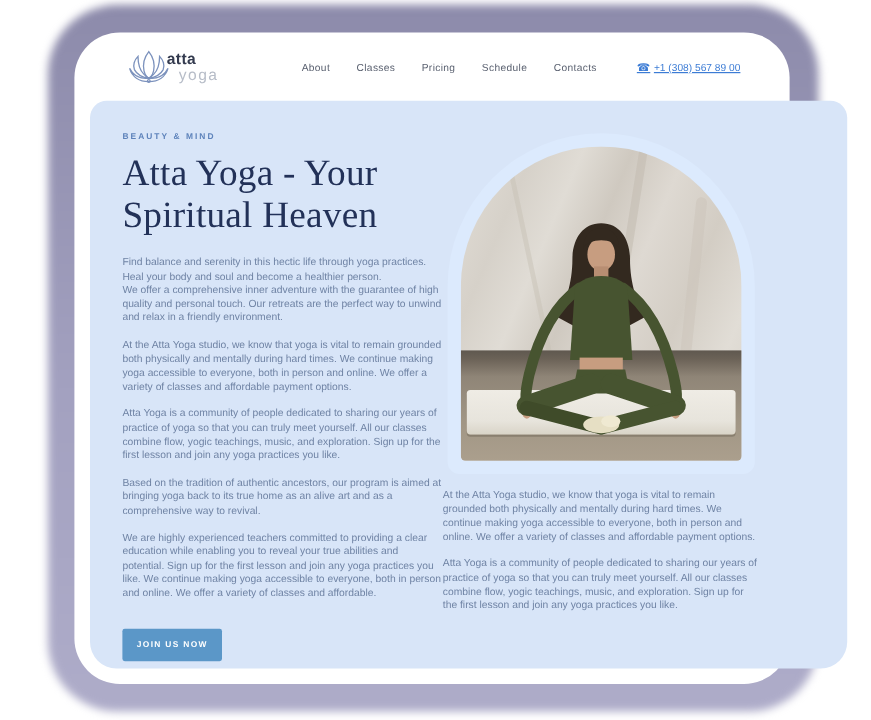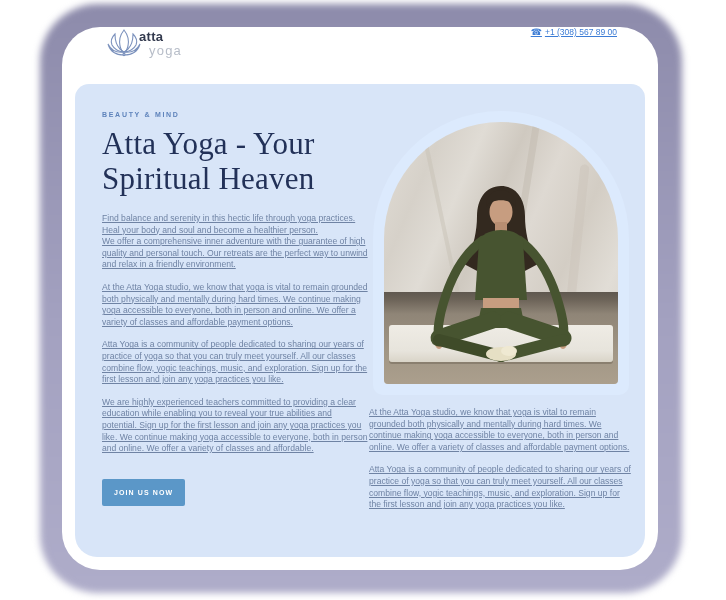--- a/index.html
+++ b/index.html
@@ -11,42 +11,42 @@
   .frame { position:absolute; left:40px; top:4px; width:642px; height:589px;
            border-radius:58px; background:linear-gradient(180deg,#8d8bab 0%,#a3a1c0 55%,#aeacc9 100%);
            filter:blur(3.5px); }
 
   
   .card { position:absolute; left:62px; top:27px; width:596px; height:543px;
           background:#ffffff; border-radius:38px; }
 
   
   .header { position:absolute; left:0; top:0; width:100%; height:57px;
-            display:flex; align-items:flex-start; justify-content:space-between;
+            display:flex; align-items:center; justify-content:space-between;
             padding:0 41px 0 43px; }
   .logo { display:flex; align-items:center; gap:2px; cursor:pointer; }
   .logo-text { display:flex; flex-direction:column; line-height:1; margin-left:-6px; }
   .logo-name { font-size:13px; font-weight:bold; color:#333a4e; letter-spacing:.3px; }
   .logo-sub  { font-size:13px; color:#b7bdc8; letter-spacing:1.2px; margin:1px 0 0 10px; }
   .nav { display:flex; gap:22px; margin-left:36px; }
   .nav-item { font-size:8.5px; color:#5a6170; letter-spacing:.3px; cursor:pointer; }
   .phone { font-size:8.5px; color:#3c7cd5; text-decoration:underline; cursor:pointer;
            display:flex; align-items:center; gap:3px; white-space:nowrap; }
   .phone-glyph { font-size:9px; text-decoration:none; }
 
   
-  .panel { position:absolute; left:13px; top:57px; width:570px; height:473px;
+  .panel { position:absolute; left:13px; top:57px; width:631px; height:473px;
            background:#d8e5f8; border-radius:14px 14px 22px 22px; }
 
   .left-col { position:absolute; left:27px; top:27px; width:266px; }
   .eyebrow { font-size:7px; font-weight:bold; letter-spacing:1.7px; color:#5e83bb; }
   h1.title { margin-top:8px; font-family:"Liberation Serif", serif; font-weight:400;
              font-size:31px; line-height:35px; color:#223158; letter-spacing:.2px; }
   .para { margin-top:11px; font-size:8.6px; line-height:11.6px; color:#6f83a4;
-          white-space:pre-line;text-decoration:underline; }
+          white-space:pre-line; }
   .para.first { margin-top:17px; }
   .cta { margin-top:24px; display:inline-block; background:#5b97c8; color:#ffffff;
          font-size:7px; font-weight:bold; letter-spacing:1.1px; padding:10px 12px;
          border:none; border-radius:2px; cursor:pointer; }
 
   .right-col { position:absolute; left:294px; top:27px; width:262px; }
 
   
   .arch-frame { margin-left:4px; width:256px; height:284px; background:#dceafd;
                 border-radius:128px 128px 10px 10px; position:relative; }
@@ -89,37 +89,45 @@
             <path d="M3 17 C6 23 12 26 19 25 C26 26 32 23 35 17 C33 24 27 28 19 28 C11 28 5 24 3 17 Z"></path>
             <circle cx="19" cy="27.5" r="1.1"></circle>
           </g>
         </svg>
         <div class="logo-text">
           <span class="logo-name">atta</span>
           <span class="logo-sub">yoga</span>
         </div>
       </div>
 
+      <nav class="nav">
+        <span class="nav-item">About</span>
+        <span class="nav-item">Classes</span>
+        <span class="nav-item">Pricing</span>
+        <span class="nav-item">Schedule</span>
+        <span class="nav-item">Contacts</span>
+      </nav>
 
       <a class="phone">
         <span class="phone-glyph">☎</span>
         <span>+1 (308) 567 89 00</span>
       </a>
     </div>
 
     <div class="panel">
 
       <div class="left-col">
         <div class="eyebrow">BEAUTY &amp; MIND</div>
         <h1 class="title">Atta Yoga - Your Spiritual Heaven</h1>
         <p class="para first">Find balance and serenity in this hectic life through yoga practices.
 Heal your body and soul and become a healthier person.
 We offer a comprehensive inner adventure with the guarantee of high quality and personal touch. Our retreats are the perfect way to unwind and relax in a friendly environment.</p>
         <p class="para">At the Atta Yoga studio, we know that yoga is vital to remain grounded both physically and mentally during hard times. We continue making yoga accessible to everyone, both in person and online. We offer a variety of classes and affordable payment options.</p>
         <p class="para">Atta Yoga is a community of people dedicated to sharing our years of practice of yoga so that you can truly meet yourself. All our classes combine flow, yogic teachings, music, and exploration. Sign up for the first lesson and join any yoga practices you like.</p>
+        <p class="para">Based on the tradition of authentic ancestors, our program is aimed at bringing yoga back to its true home as an alive art and as a comprehensive way to revival.</p>
         <p class="para">We are highly experienced teachers committed to providing a clear education while enabling you to reveal your true abilities and potential. Sign up for the first lesson and join any yoga practices you like. We continue making yoga accessible to everyone, both in person and online. We offer a variety of classes and affordable.</p>
         <button class="cta">JOIN US NOW</button>
       </div>
 
       <div class="right-col">
 
         <div class="arch-frame">
           <div class="photo">
             <div class="wall">
               <div class="vein1"></div>

